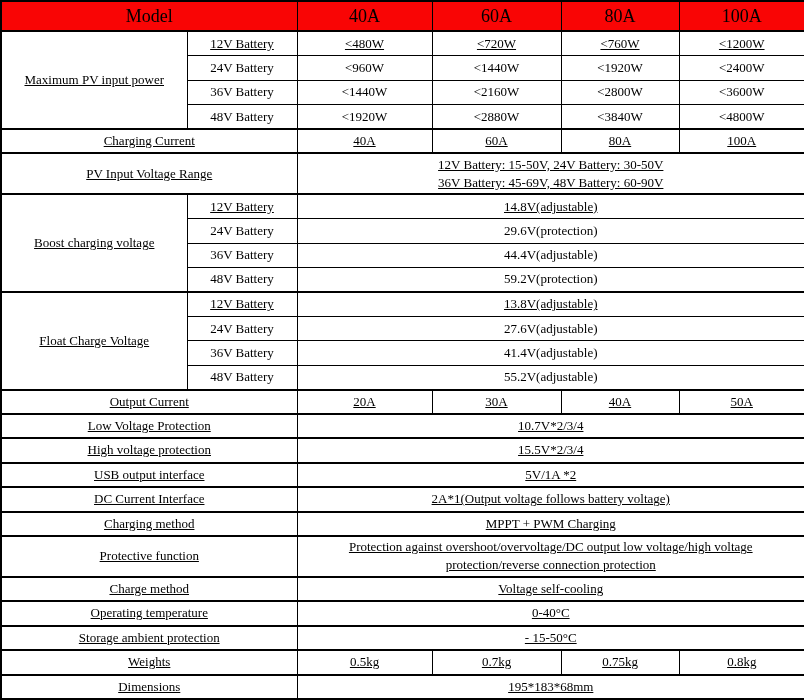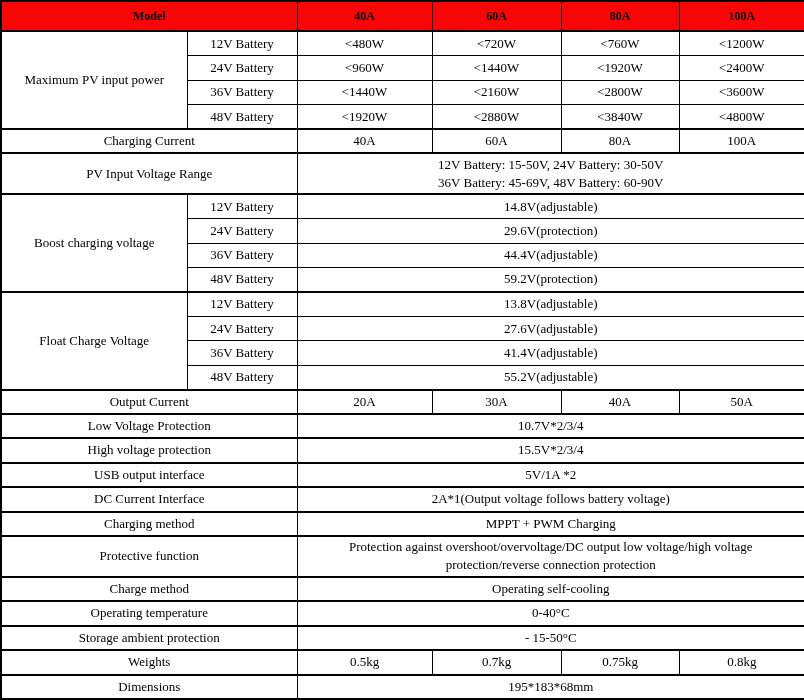--- a/index.html
+++ b/index.html
@@ -28,26 +28,26 @@
     text-align: center;
     vertical-align: middle;
     padding: 1px 4px;
     font-size: 13px;
     font-weight: normal;
     line-height: 1.4;
     overflow: hidden;
   }
   tr { height: 24px; }
   tr.header-row { height: 30px; }
-  tr.sec td { border-top-width: 2px; }
+  tr.sec td { border-top-width: 2px; text-decoration: underline; }
   tr.header-row th {
     background: var(--header-bg, #f90505);
     color: var(--header-text, #000000);
-    font-weight: bold;
-    font-size: 12px;
+    font-weight: normal;
+    font-size: 18px;
     border-bottom-width: 2px;
     text-align: center;
   }
   td.lbl  { }
   td.sub  { }
   td.val  { }
   td .line { display: block; }
 </style>
 </head>
 <body>
@@ -176,21 +176,21 @@
         </tr>
         <tr class="sec">
           <td colspan="2" class="lbl">Protective function</td>
           <td colspan="4" class="val">
             <span class="line">Protection against overshoot/overvoltage/DC output low voltage/high voltage</span>
             <span class="line">protection/reverse connection protection</span>
           </td>
         </tr>
         <tr class="sec">
           <td colspan="2" class="lbl">Charge method</td>
-          <td colspan="4" class="val">Operating self-cooling</td>
+          <td colspan="4" class="val">Voltage self-cooling</td>
         </tr>
         <tr class="sec">
           <td colspan="2" class="lbl">Operating temperature</td>
           <td colspan="4" class="val">0-40°C</td>
         </tr>
         <tr class="sec">
           <td colspan="2" class="lbl">Storage ambient protection</td>
           <td colspan="4" class="val">- 15-50°C</td>
         </tr>
         <tr class="sec">

